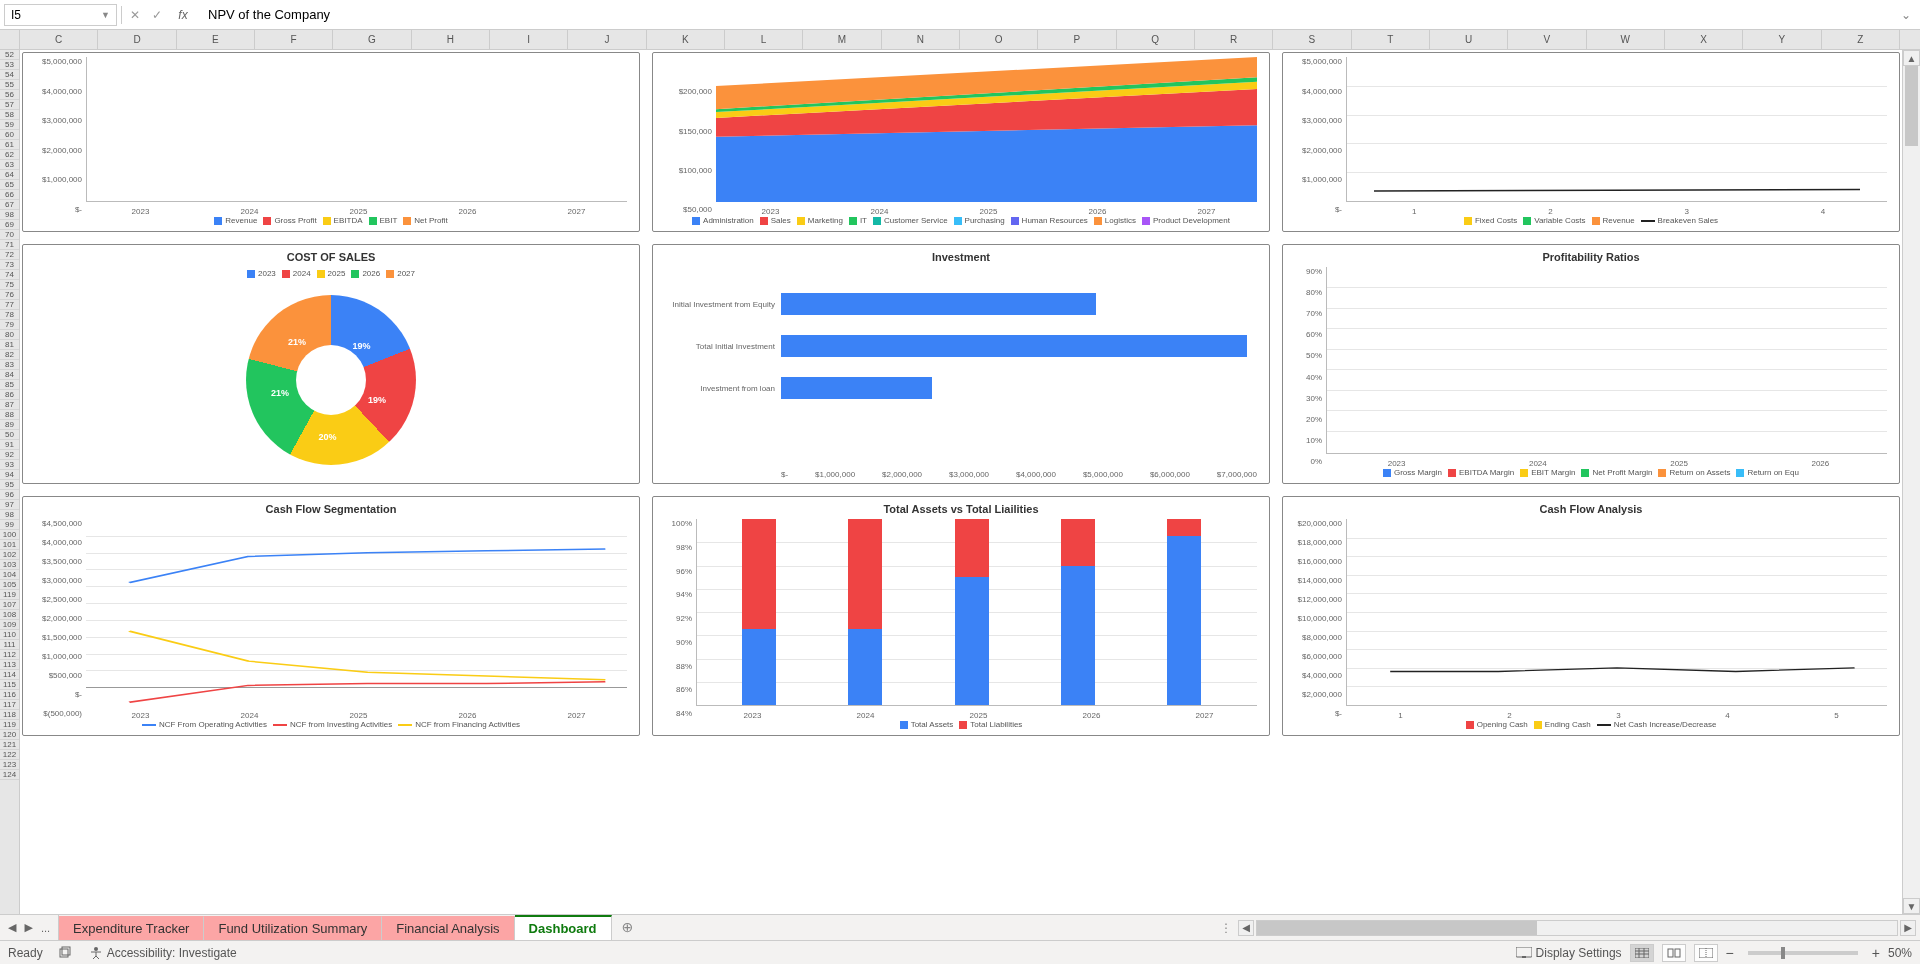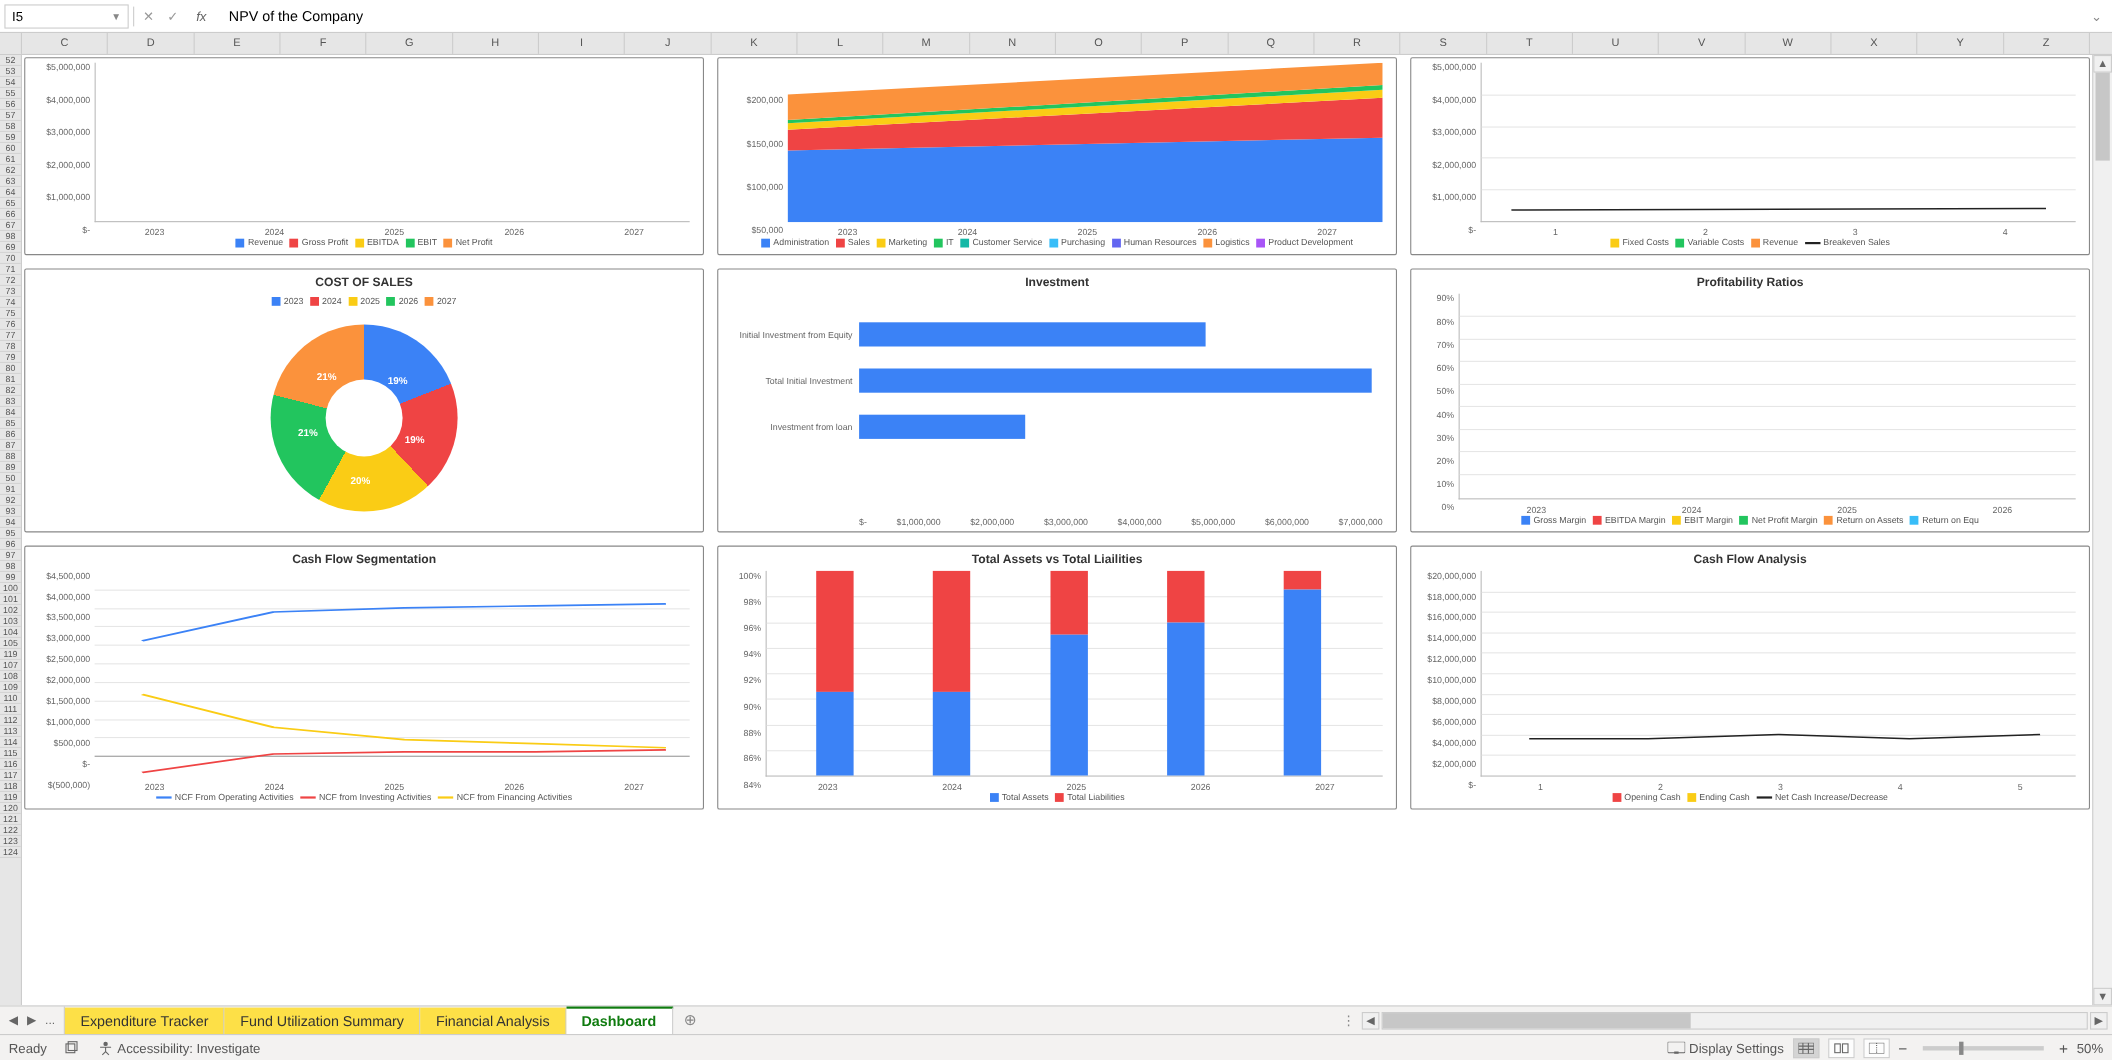--- a/index.html
+++ b/index.html
@@ -62,21 +62,21 @@
 
 
 .stack-col { position: absolute; bottom: 0; width: 34px; display: flex; flex-direction: column-reverse; }
 .stack-seg { width: 100%; }
 
 
 .tabs-bar { height: 26px; background: #f3f2f1; border-top: 1px solid #ccc; display: flex; align-items: stretch; position: relative; }
 .tab-scroll { display: flex; align-items: center; padding: 0 6px; gap: 4px; border-right: 1px solid #ccc; color: #666; font-size: 11px; }
 .tab-scroll span { cursor: pointer; padding: 0 2px; }
 .tabs { display: flex; align-items: flex-end; }
-.tab { padding: 4px 14px; font-size: 13px; border-right: 1px solid #ccc; background: #fde047; color: #333; cursor: pointer; border-top: 1px solid transparent; }
+.tab { padding: 4px 14px; font-size: 13px; border-right: 1px solid #ccc; background: #fca5a5; color: #333; cursor: pointer; border-top: 1px solid transparent; }
 .tab.active { background: #fff; color: #0f7b0f; font-weight: 600; border-top: 2px solid #0f7b0f; }
 .tab-add { padding: 4px 10px; color: #888; cursor: pointer; font-size: 14px; }
 .hscroll { position: absolute; right: 4px; bottom: 0; top: 0; width: 700px; display: flex; align-items: center; gap: 2px; }
 .hscroll .track { flex: 1; height: 16px; background: #f0f0f0; border: 1px solid #ccc; position: relative; }
 .hscroll .thumb { position: absolute; left:0; top:0; bottom:0; width: 280px; background: #c7c7c7; }
 .hscroll .arrow { width: 16px; height: 16px; background: #f0f0f0; border:1px solid #ccc; display:flex; align-items:center; justify-content:center; font-size:10px; color:#666; cursor:pointer;}
 
 
 .status-bar { height: 24px; background: #f3f2f1; border-top: 1px solid #ccc; display: flex; align-items: center; justify-content: space-between; font-size: 12px; color: #555; padding: 0 8px; }
 .status-left { display: flex; align-items: center; gap: 16px; }

